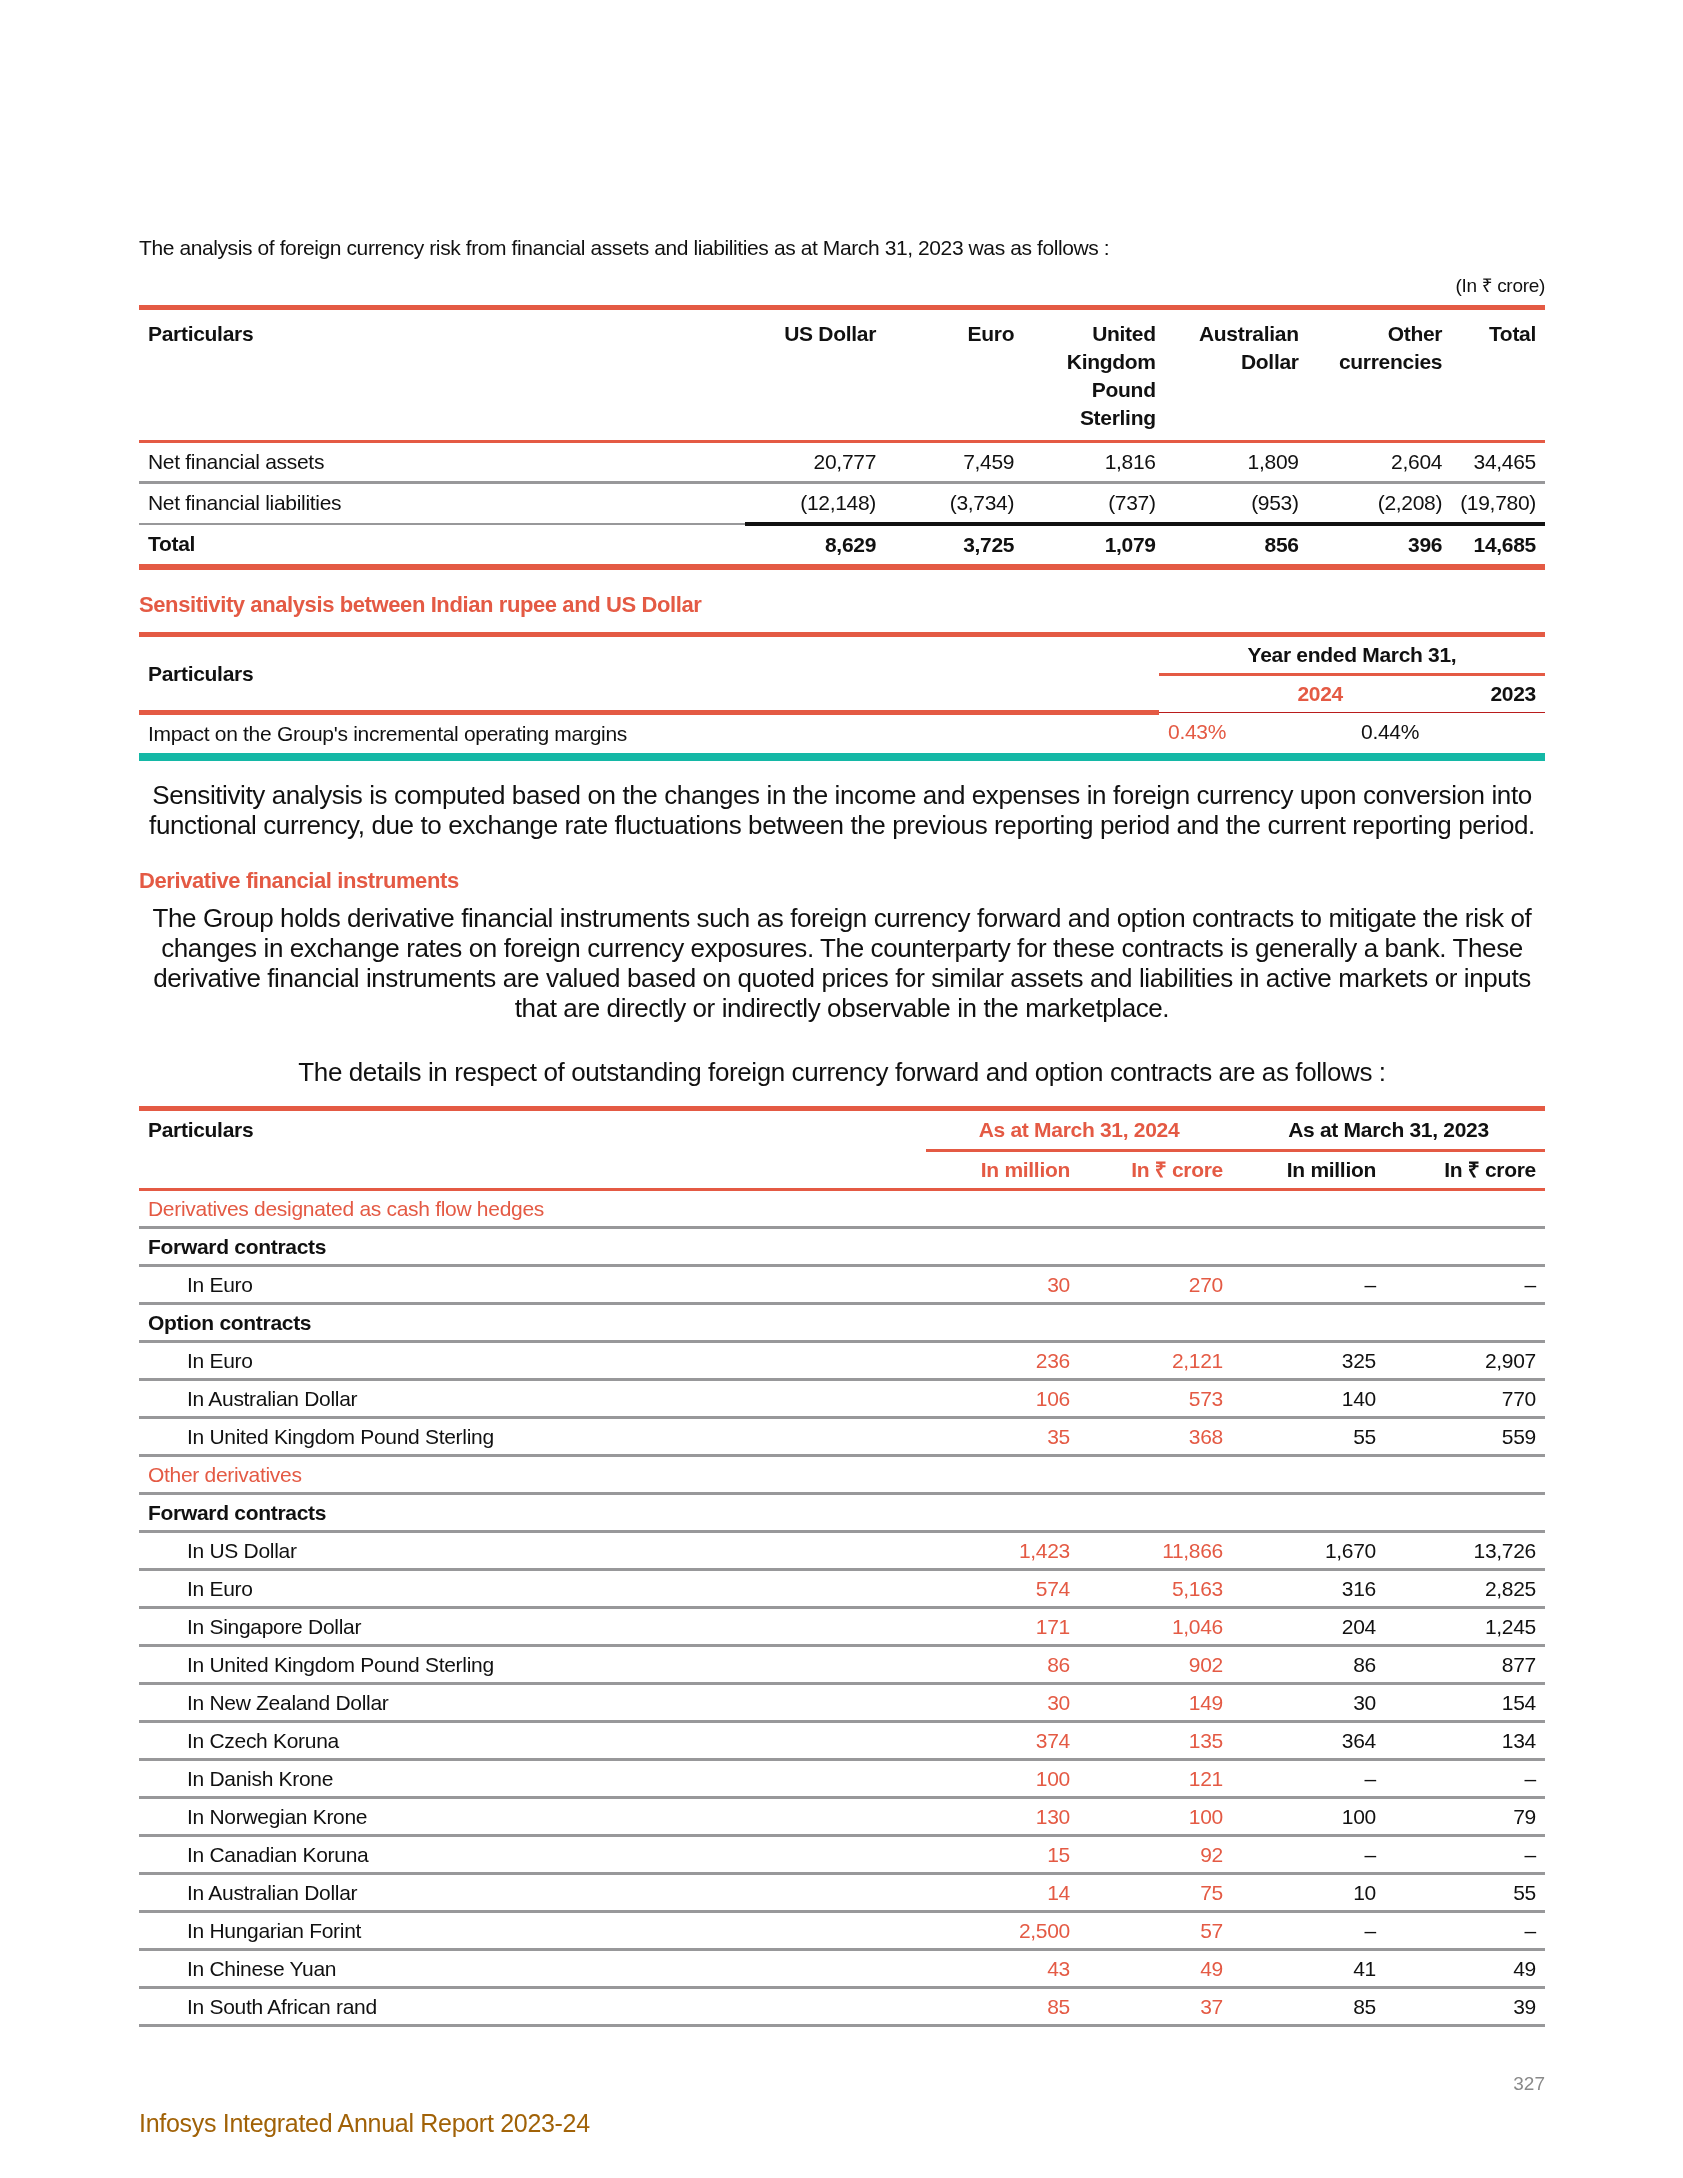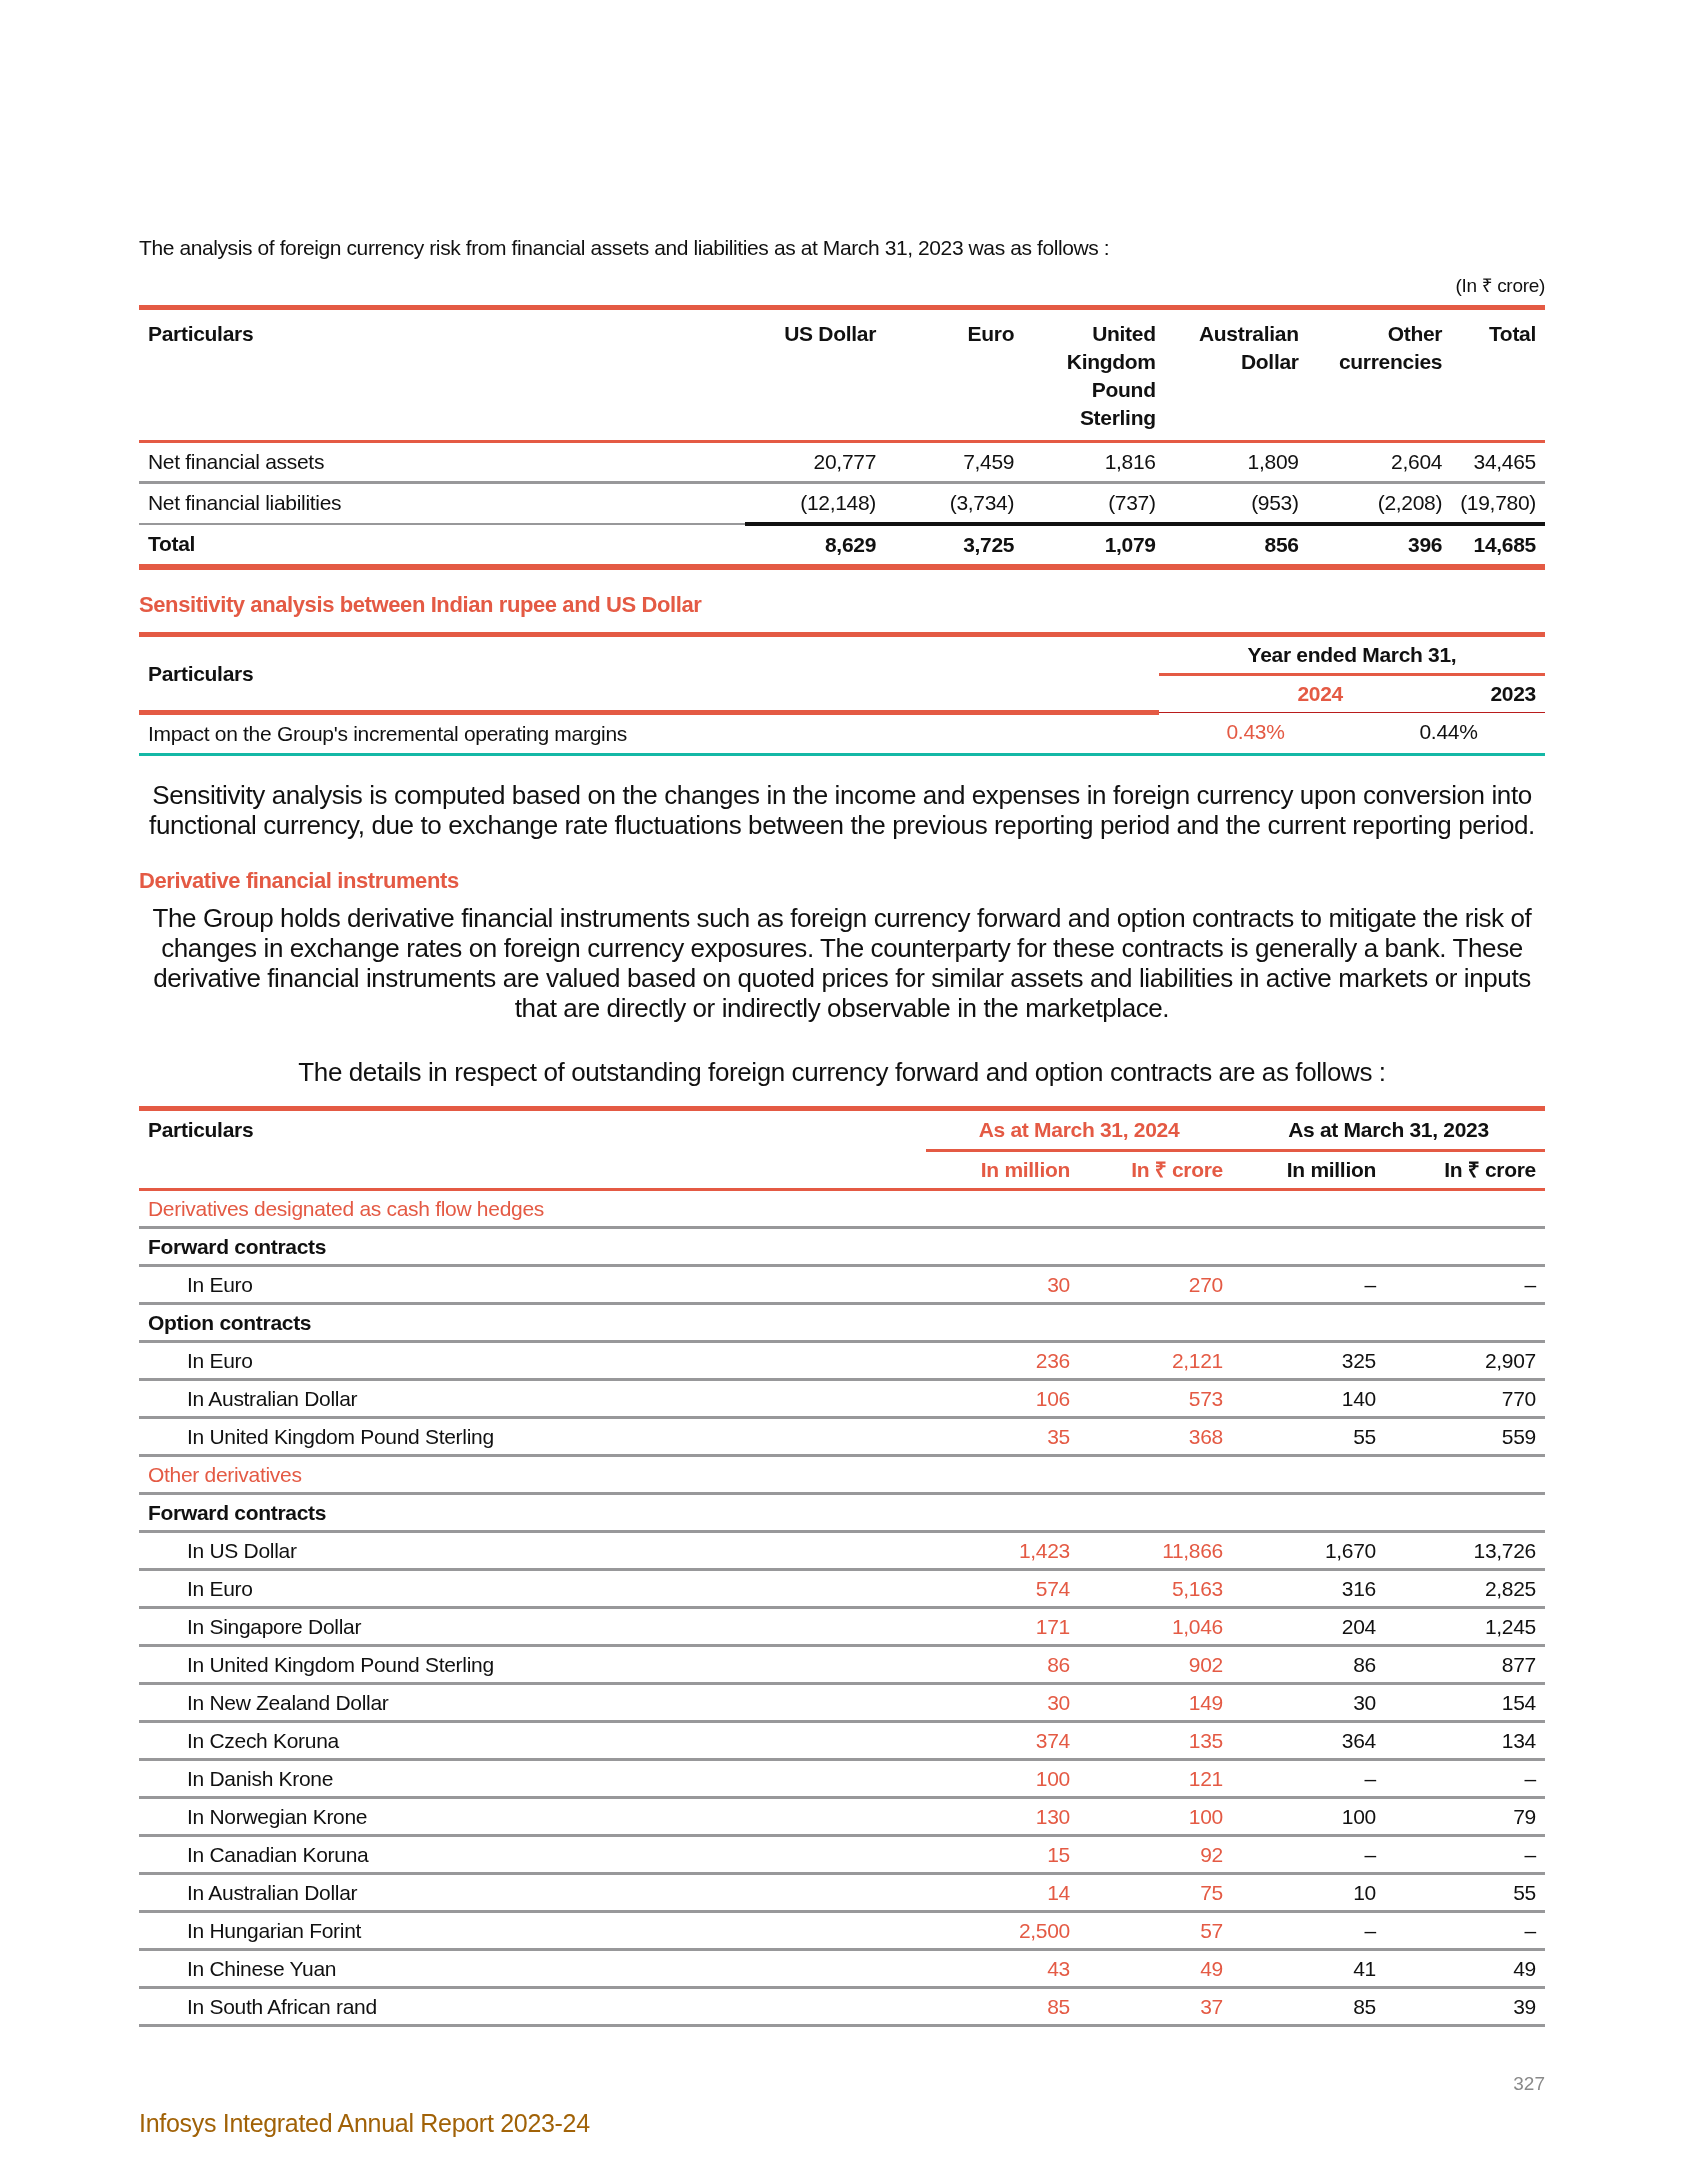--- a/index.html
+++ b/index.html
@@ -25,22 +25,22 @@
 
   .h2 { position: absolute; font-size: 22px; font-weight: bold; color: #e45a44; letter-spacing: -0.4px; }
 
   
   #t2 { position: absolute; top: 632px; left: 0; width: 1406px; border-top: 5px solid #e45a44; }
   #t2 td { height: 36px; line-height: 36px; }
   #t2 .ph { font-weight: bold; vertical-align: middle; }
   #t2 .grp { text-align: center; font-weight: bold; border-bottom: 3px solid #e45a44; }
   #t2 .yr { text-align: right; font-weight: bold; }
   #t2 .hdrrow td { border-bottom: 1px solid #b91c1c; }
-  #t2 .datarow td { border-bottom: 3px solid #14b8a6; height: 38px; line-height: 38px; }
-  #t2 .r { text-align: center; }
+  #t2 .datarow td { border-bottom: 8px solid #14b8a6; height: 38px; line-height: 38px; }
+  #t2 .r { text-align: left; }
 
   .para { position: absolute; left: 0; width: 1406px; font-size: 26px; letter-spacing: -0.4px; line-height: 30px; text-align: center; }
 
   
   #t3 { position: absolute; top: 1106px; left: 0; width: 1406px; border-top: 5px solid #e45a44; }
   #t3 td { height: 35px; line-height: 35px; border-bottom: 3px solid #98989a; text-align: right; }
   #t3 td.first { text-align: left; }
   #t3 td.indent { padding-left: 48px; }
   #t3 .hdr1 td { border-bottom: none; font-weight: bold; height: 38px; line-height: 38px; }
   #t3 .hdr1 td.grp { border-bottom: 3px solid #e45a44; text-align: center; }

